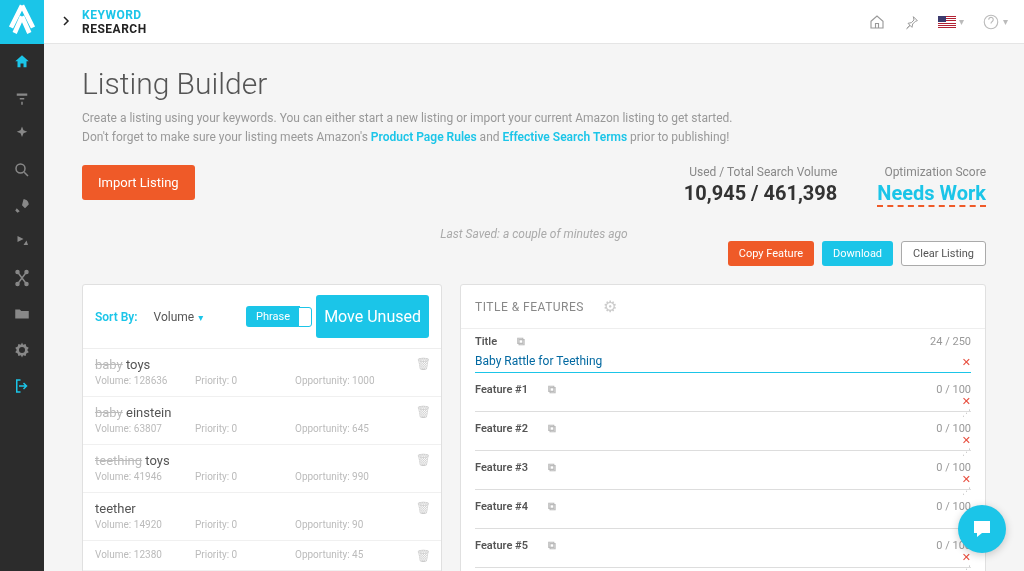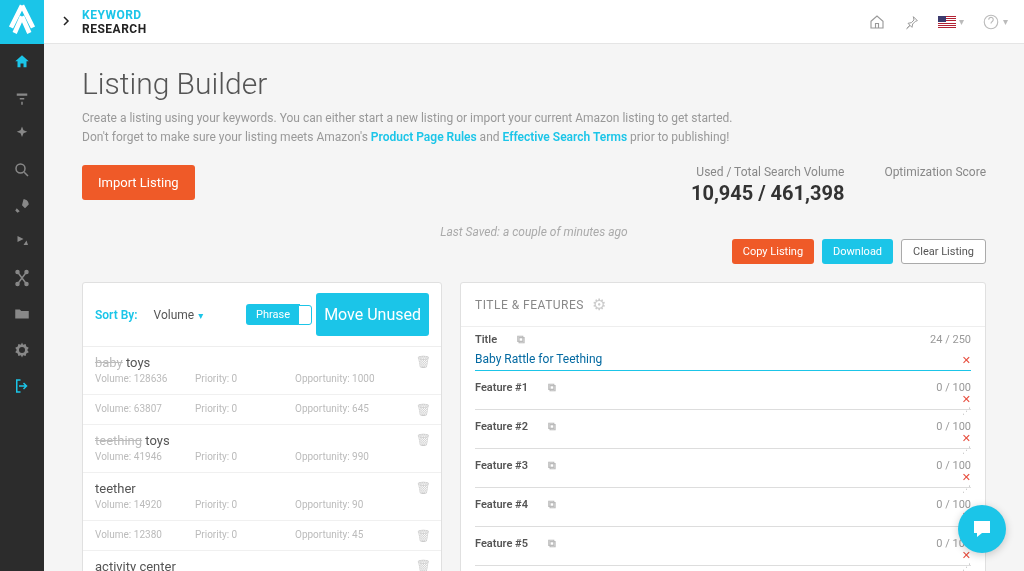--- a/index.html
+++ b/index.html
@@ -47,21 +47,21 @@
 .btn-phrase { background:#1bc5e8; color:#fff; padding:4px 10px; border-radius:3px 0 0 3px; font-size:11px; border:none; cursor:pointer; }
 .toggle { width:14px; height:20px; background:#fff; border:1px solid #1bc5e8; cursor:pointer; margin-left:-6px; border-radius:0 3px 3px 0; }
 .btn-move { background:#1bc5e8; color:#fff; padding:12px 8px; border-radius:3px; font-size:16px; border:none; cursor:pointer; }
 .kw-row { padding:8px 12px 10px; border-bottom:1px solid #f0f0f0; position:relative; }
 .kw-name { font-size:13px; color:#555; margin-bottom:3px; }
 .kw-name .strike { text-decoration:line-through; color:#bbb; }
 .kw-meta { font-size:10px; color:#bbb; display:flex; gap:0; }
 .kw-meta span:nth-child(1){ width:100px; }
 .kw-meta span:nth-child(2){ width:100px; }
 .kw-trash { position:absolute; right:10px; top:8px; color:#ccc; cursor:pointer; font-size:12px; }
-.pr-header { padding:12px 14px; border-bottom:1px solid #eee; display:flex; align-items:center; gap:8px; }
+.pr-header { padding:12px 14px; border-bottom:1px solid #eee; display:flex; align-items:center; gap:19px; }
 .pr-header-title { font-size:12px; color:#888; letter-spacing:0.5px; }
 .gear-sm { color:#ccc; cursor:pointer; }
 .field-row { padding:6px 14px 4px; position:relative; }
 .field-label { font-size:11px; color:#555; font-weight:600; display:flex; align-items:center; gap:20px; }
 .field-count { position:absolute; right:14px; top:6px; font-size:11px; color:#999; }
 .field-input { width:100%; border:none; border-bottom:1px solid #1bc5e8; padding:4px 0; font-size:12px; color:#0369a1; outline:none; margin-top:2px; }
 .field-input.empty { border-bottom:1px solid #ddd; height:14px; }
 .field-x { position:absolute; right:14px; bottom:8px; color:#e74c3c; font-size:11px; cursor:pointer; }
 .field-resize { position:absolute; right:14px; bottom:-2px; font-size:9px; color:#bbb; }
 .copy-ico { color:#bbb; cursor:pointer; font-size:11px; }
@@ -177,28 +177,29 @@
 
   <div class="row2">
     <button class="btn-import">Import Listing</button>
     <div class="stats">
       <div>
         <div class="stat-label">Used / Total Search Volume</div>
         <div class="stat-value">10,945 / 461,398</div>
       </div>
       <div>
         <div class="stat-label">Optimization Score</div>
+        <div class="stat-value nw">Needs Work</div>
       </div>
     </div>
   </div>
 
   <div class="row3">
     <div class="last-saved">Last Saved: a couple of minutes ago</div>
     <div class="row3-btns">
-      <button class="btn-sm btn-copy">Copy Listing</button>
+      <button class="btn-sm btn-copy">Copy Feature</button>
       <button class="btn-sm btn-download">Download</button>
       <button class="btn-sm btn-clear">Clear Listing</button>
     </div>
   </div>
 
   <div class="panels">
     <div class="panel panel-left">
       <div class="pl-header">
         <span class="sort-label">Sort By:</span>
         <span class="sort-select"><span>Volume</span><span class="sort-caret">▾</span></span>
@@ -212,20 +213,21 @@
           <div class="kw-row">
             <div class="kw-name"><span class="strike">baby</span> toys</div>
     <div class="kw-meta">
               <span>Volume: 128636</span>
               <span>Priority: 0</span>
               <span>Opportunity: 1000</span>
             </div>
     <span class="kw-trash">🗑</span>
           </div>
           <div class="kw-row">
+            <div class="kw-name"><span class="strike">baby</span> einstein</div>
     <div class="kw-meta">
               <span>Volume: 63807</span>
               <span>Priority: 0</span>
               <span>Opportunity: 645</span>
             </div>
     <span class="kw-trash">🗑</span>
           </div>
           <div class="kw-row">
             <div class="kw-name"><span class="strike">teething</span> toys</div>
     <div class="kw-meta">

